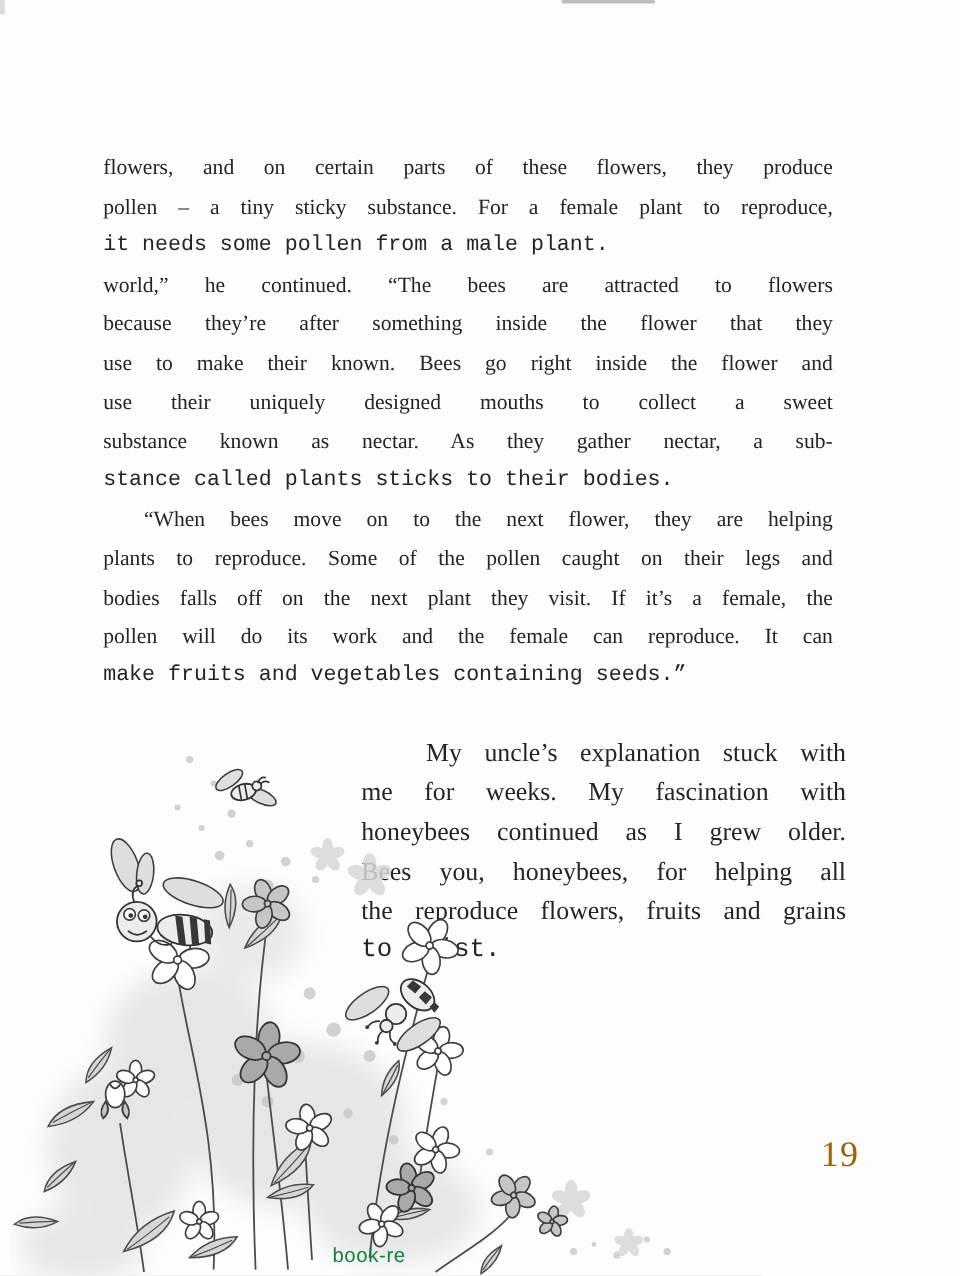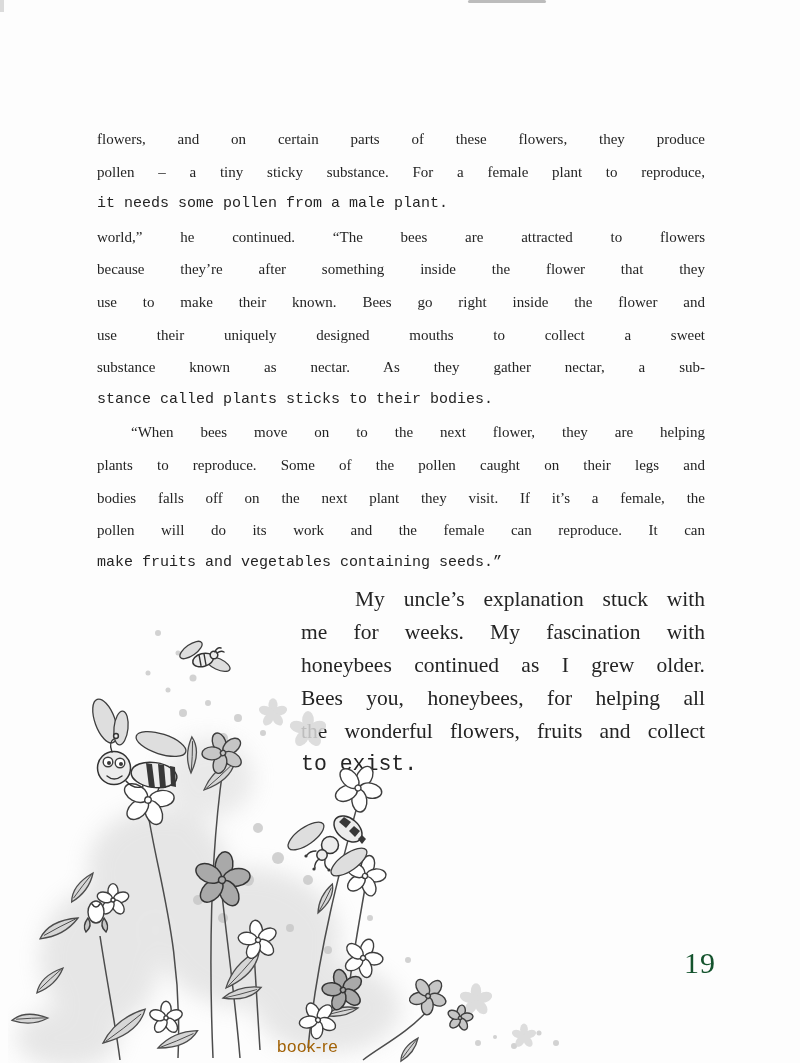--- a/index.html
+++ b/index.html
@@ -2,34 +2,34 @@
 <html><head>
 <meta charset="utf-8">
 <style>
   html,body{margin:0;padding:0;background:#e8e8e8;}
   .page{position:relative;width:800px;height:1063px;background:#fdfdfd;overflow:hidden;
         font-family:"Liberation Serif","DejaVu Serif",serif;color:#242424;}
   
   .smudge-top{position:absolute;left:468px;top:0;width:78px;height:3px;background:#7c7c7c;opacity:.5;border-radius:2px;}
   .smudge-corner{position:absolute;left:0;top:0;width:4px;height:12px;background:#9a9a9a;opacity:.35;}
   
-  .text-block{position:absolute;left:97px;top:123px;width:608px;
-              font-size:15px;line-height:32.6px;}
+  .text-block{position:absolute;left:86px;top:123px;width:608px;
+              font-size:18px;line-height:32.6px;}
   .line{text-align:justify;text-align-last:justify;}
   .line.last{text-align-last:left;font-family:Liberation Mono, monospace;}
   .line.ind{padding-left:34px;}
   
-  .p4-block{position:absolute;left:301px;top:583px;width:404px;
+  .p4-block{position:absolute;left:301px;top:611px;width:404px;
             font-size:21.5px;line-height:33px;}
   .p4-block .ind2{padding-left:54px;}
   
-  .pageno{position:absolute;left:684px;top:946px;font-size:30px;letter-spacing:1px;color:#14532d;}
+  .pageno{position:absolute;left:684px;top:946px;font-size:30px;letter-spacing:1px;color:#a16207;}
   
   .wm{position:absolute;left:277px;top:1037px;font-family:"Liberation Sans",sans-serif;
-      font-size:17px;color:#a16207;letter-spacing:.5px;}
+      font-size:17px;color:#15803d;letter-spacing:.5px;}
   
   .illu{position:absolute;left:8px;top:618px;}
   .illu *{vector-effect:non-scaling-stroke;}
   .st{fill:none;stroke:#4c4c4c;stroke-width:1.5;}
   .lf{fill:#d6d6d6;stroke:#4c4c4c;stroke-width:1.3;}
   .lfv{fill:none;stroke:#4c4c4c;stroke-width:1;}
   .fw{fill:#ffffff;stroke:#3e3e3e;stroke-width:1.4;}
   .fg{fill:#c6c6c6;stroke:#3e3e3e;stroke-width:1.4;}
   .fd{fill:#a9a9a9;stroke:#353535;stroke-width:1.5;}
   .fs{fill:#d8d8d8;stroke:none;opacity:.85;}
@@ -68,21 +68,21 @@
       <div class="line">pollen will do its work and the female can reproduce. It can</div>
       <div class="line last">make fruits and vegetables containing seeds.”</div>
     </div>
   </div>
 
   <div class="p4-block">
     <div class="line ind2">My uncle’s explanation stuck with</div>
     <div class="line">me for weeks. My fascination with</div>
     <div class="line">honeybees continued as I grew older.</div>
     <div class="line">Bees you,  honeybees, for helping all</div>
-    <div class="line">the wonderful flowers, fruits and collect</div>
+    <div class="line">the reproduce flowers, fruits and grains</div>
     <div class="line last">to exist.</div>
   </div>
 
   <svg class="illu" width="560" height="445" viewBox="0 0 560 445" aria-hidden="true">
     <defs>
       <filter id="soft" x="-60%" y="-60%" width="220%" height="220%">
         <feGaussianBlur stdDeviation="11"></feGaussianBlur>
       </filter>
       <g id="flw5">
         <ellipse cx="0" cy="-11" rx="6.5" ry="10"></ellipse>

